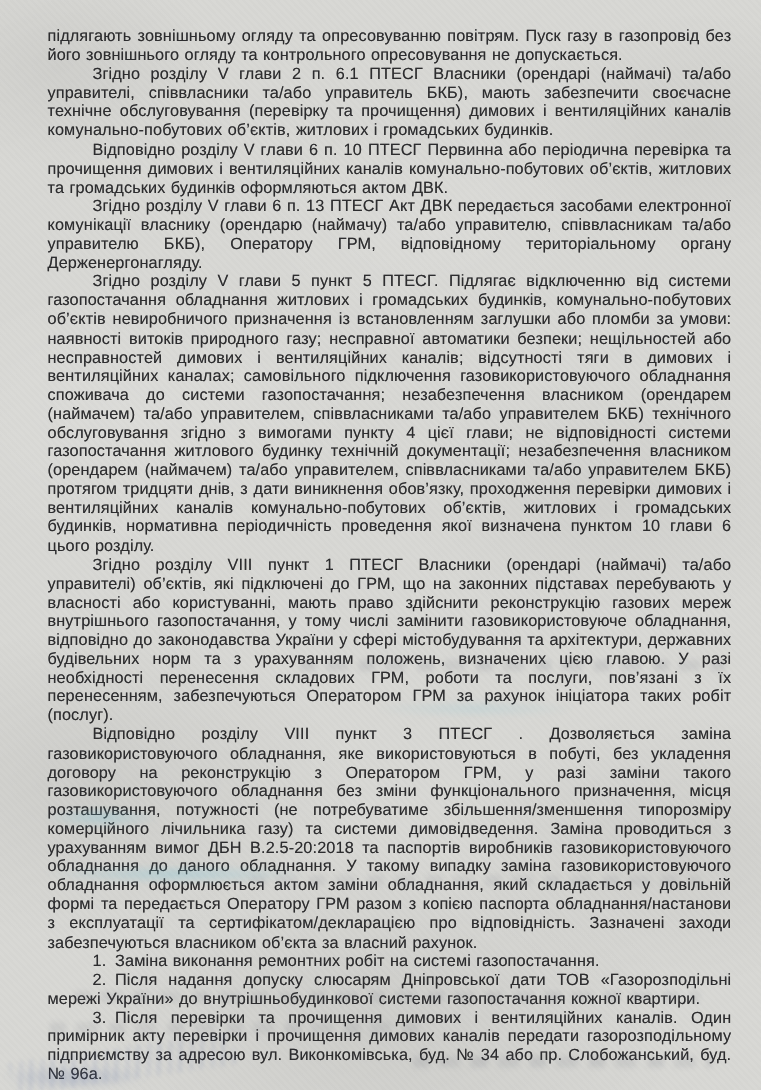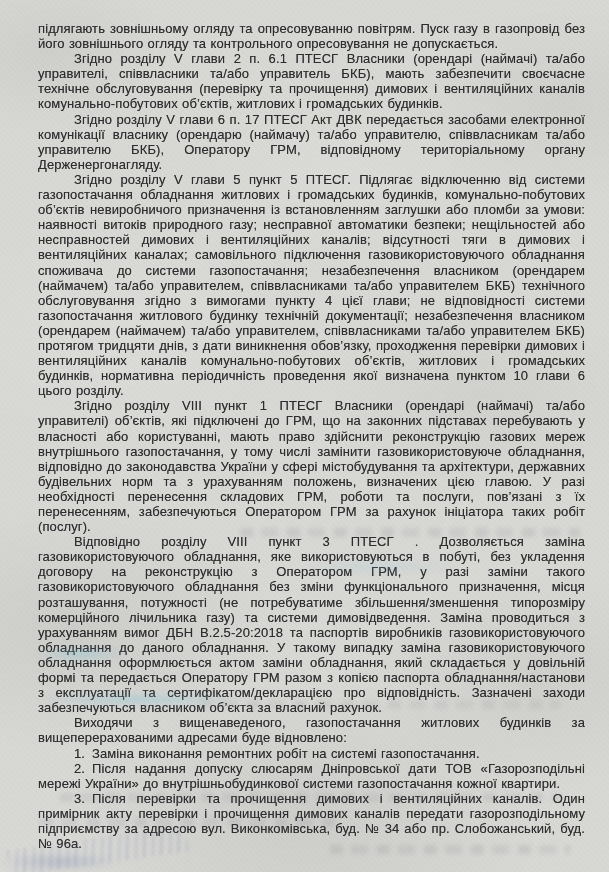--- a/index.html
+++ b/index.html
@@ -76,25 +76,25 @@
   }
 </style>
 </head>
 <body>
 
 <div class="page">
 
   <div class="text-block">
     <p class="para no-indent">підлягають зовнішньому огляду та опресовуванню повітрям. Пуск газу в газопровід без його зовнішнього огляду та контрольного опресовування не допускається.</p>
     <p class="para">Згідно розділу V глави 2 п. 6.1  ПТЕСГ Власники (орендарі (наймачі) та/або управителі, співвласники та/або управитель БКБ), мають забезпечити своєчасне технічне обслуговування (перевірку та прочищення) димових і вентиляційних каналів комунально-побутових об’єктів, житлових і громадських будинків.</p>
-    <p class="para">Згідно розділу V глави 6 п. 17 ПТЕСГ  Акт ДВК передається засобами електронної комунікації власнику (орендарю (наймачу) та/або управителю, співвласникам та/або управителю БКБ), Оператору ГРМ, відповідному територіальному органу Держенергонагляду.</p>
+    <p class="para">Відповідно розділу V глави 6 п. 10  ПТЕСГ Первинна або періодична перевірка та прочищення димових і вентиляційних каналів комунально-побутових об’єктів, житлових та громадських будинків оформляються актом ДВК.</p>
+    <p class="para">Згідно розділу V глави 6 п. 13 ПТЕСГ  Акт ДВК передається засобами електронної комунікації власнику (орендарю (наймачу) та/або управителю, співвласникам та/або управителю БКБ), Оператору ГРМ, відповідному територіальному органу Держенергонагляду.</p>
     <p class="para">Згідно розділу V глави 5 пункт 5 ПТЕСГ. Підлягає відключенню від системи газопостачання обладнання житлових і громадських будинків, комунально-побутових об’єктів невиробничого призначення із встановленням заглушки або пломби за умови: наявності витоків природного газу; несправної автоматики безпеки; нещільностей або несправностей димових і вентиляційних каналів; відсутності тяги в димових і вентиляційних каналах; самовільного підключення газовикористовуючого обладнання споживача до системи газопостачання; незабезпечення власником (орендарем (наймачем) та/або управителем, співвласниками та/або управителем БКБ) технічного обслуговування згідно з вимогами пункту 4 цієї глави; не відповідності системи газопостачання житлового будинку технічній документації; незабезпечення власником (орендарем (наймачем) та/або управителем, співвласниками та/або управителем БКБ) протягом тридцяти днів, з дати виникнення обов’язку, проходження перевірки димових і вентиляційних каналів комунально-побутових об’єктів, житлових і громадських будинків, нормативна періодичність проведення якої визначена пунктом 10 глави 6 цього розділу.</p>
     <p class="para">Згідно розділу VIII пункт 1 ПТЕСГ Власники (орендарі (наймачі) та/або управителі) об’єктів, які підключені до ГРМ, що на законних підставах перебувають у власності або користуванні, мають право здійснити реконструкцію газових мереж внутрішнього газопостачання, у тому числі замінити газовикористовуюче обладнання, відповідно до законодавства України у сфері містобудування та архітектури, державних будівельних норм та з урахуванням положень, визначених цією главою. У разі необхідності перенесення складових ГРМ, роботи та послуги, пов’язані з їх перенесенням, забезпечуються Оператором ГРМ за рахунок ініціатора таких робіт (послуг).</p>
     <p class="para">Відповідно розділу VIII пункт 3 ПТЕСГ . Дозволяється заміна газовикористовуючого обладнання, яке використовуються в побуті, без укладення договору на реконструкцію з Оператором ГРМ, у разі заміни такого газовикористовуючого обладнання без зміни функціонального призначення, місця розташування, потужності (не потребуватиме збільшення/зменшення типорозміру комерційного лічильника газу) та системи димовідведення. Заміна проводиться з урахуванням вимог ДБН В.2.5-20:2018 та паспортів виробників газовикористовуючого обладнання до даного обладнання. У такому випадку заміна газовикористовуючого обладнання оформлюється актом заміни обладнання, який складається у довільній формі та передається Оператору ГРМ разом з копією паспорта обладнання/настанови з експлуатації та сертифікатом/декларацією про відповідність. Зазначені заходи забезпечуються власником об’єкта за власний рахунок.</p>
-    <p class="para">Виходячи з вищенаведеного, газопостачання житлових будинків за вищеперерахованими адресами буде відновлено:</p>
 
     <p class="para list-item">
       <span class="num">1.</span><span>Заміна виконання ремонтних робіт на системі газопостачання.</span>
     </p>
     <p class="para list-item">
       <span class="num">2.</span><span>Після надання допуску слюсарям Дніпровської дати ТОВ «Газорозподільні мережі України» до внутрішньобудинкової системи газопостачання кожної квартири.</span>
     </p>
     <p class="para list-item">
       <span class="num">3.</span><span>Після перевірки та прочищення димових і вентиляційних каналів. Один примірник акту перевірки і прочищення димових каналів передати газорозподільному підприємству за адресою вул. Виконкомівська, буд. № 34 або пр. Слобожанський, буд. № 96а.</span>
     </p>

